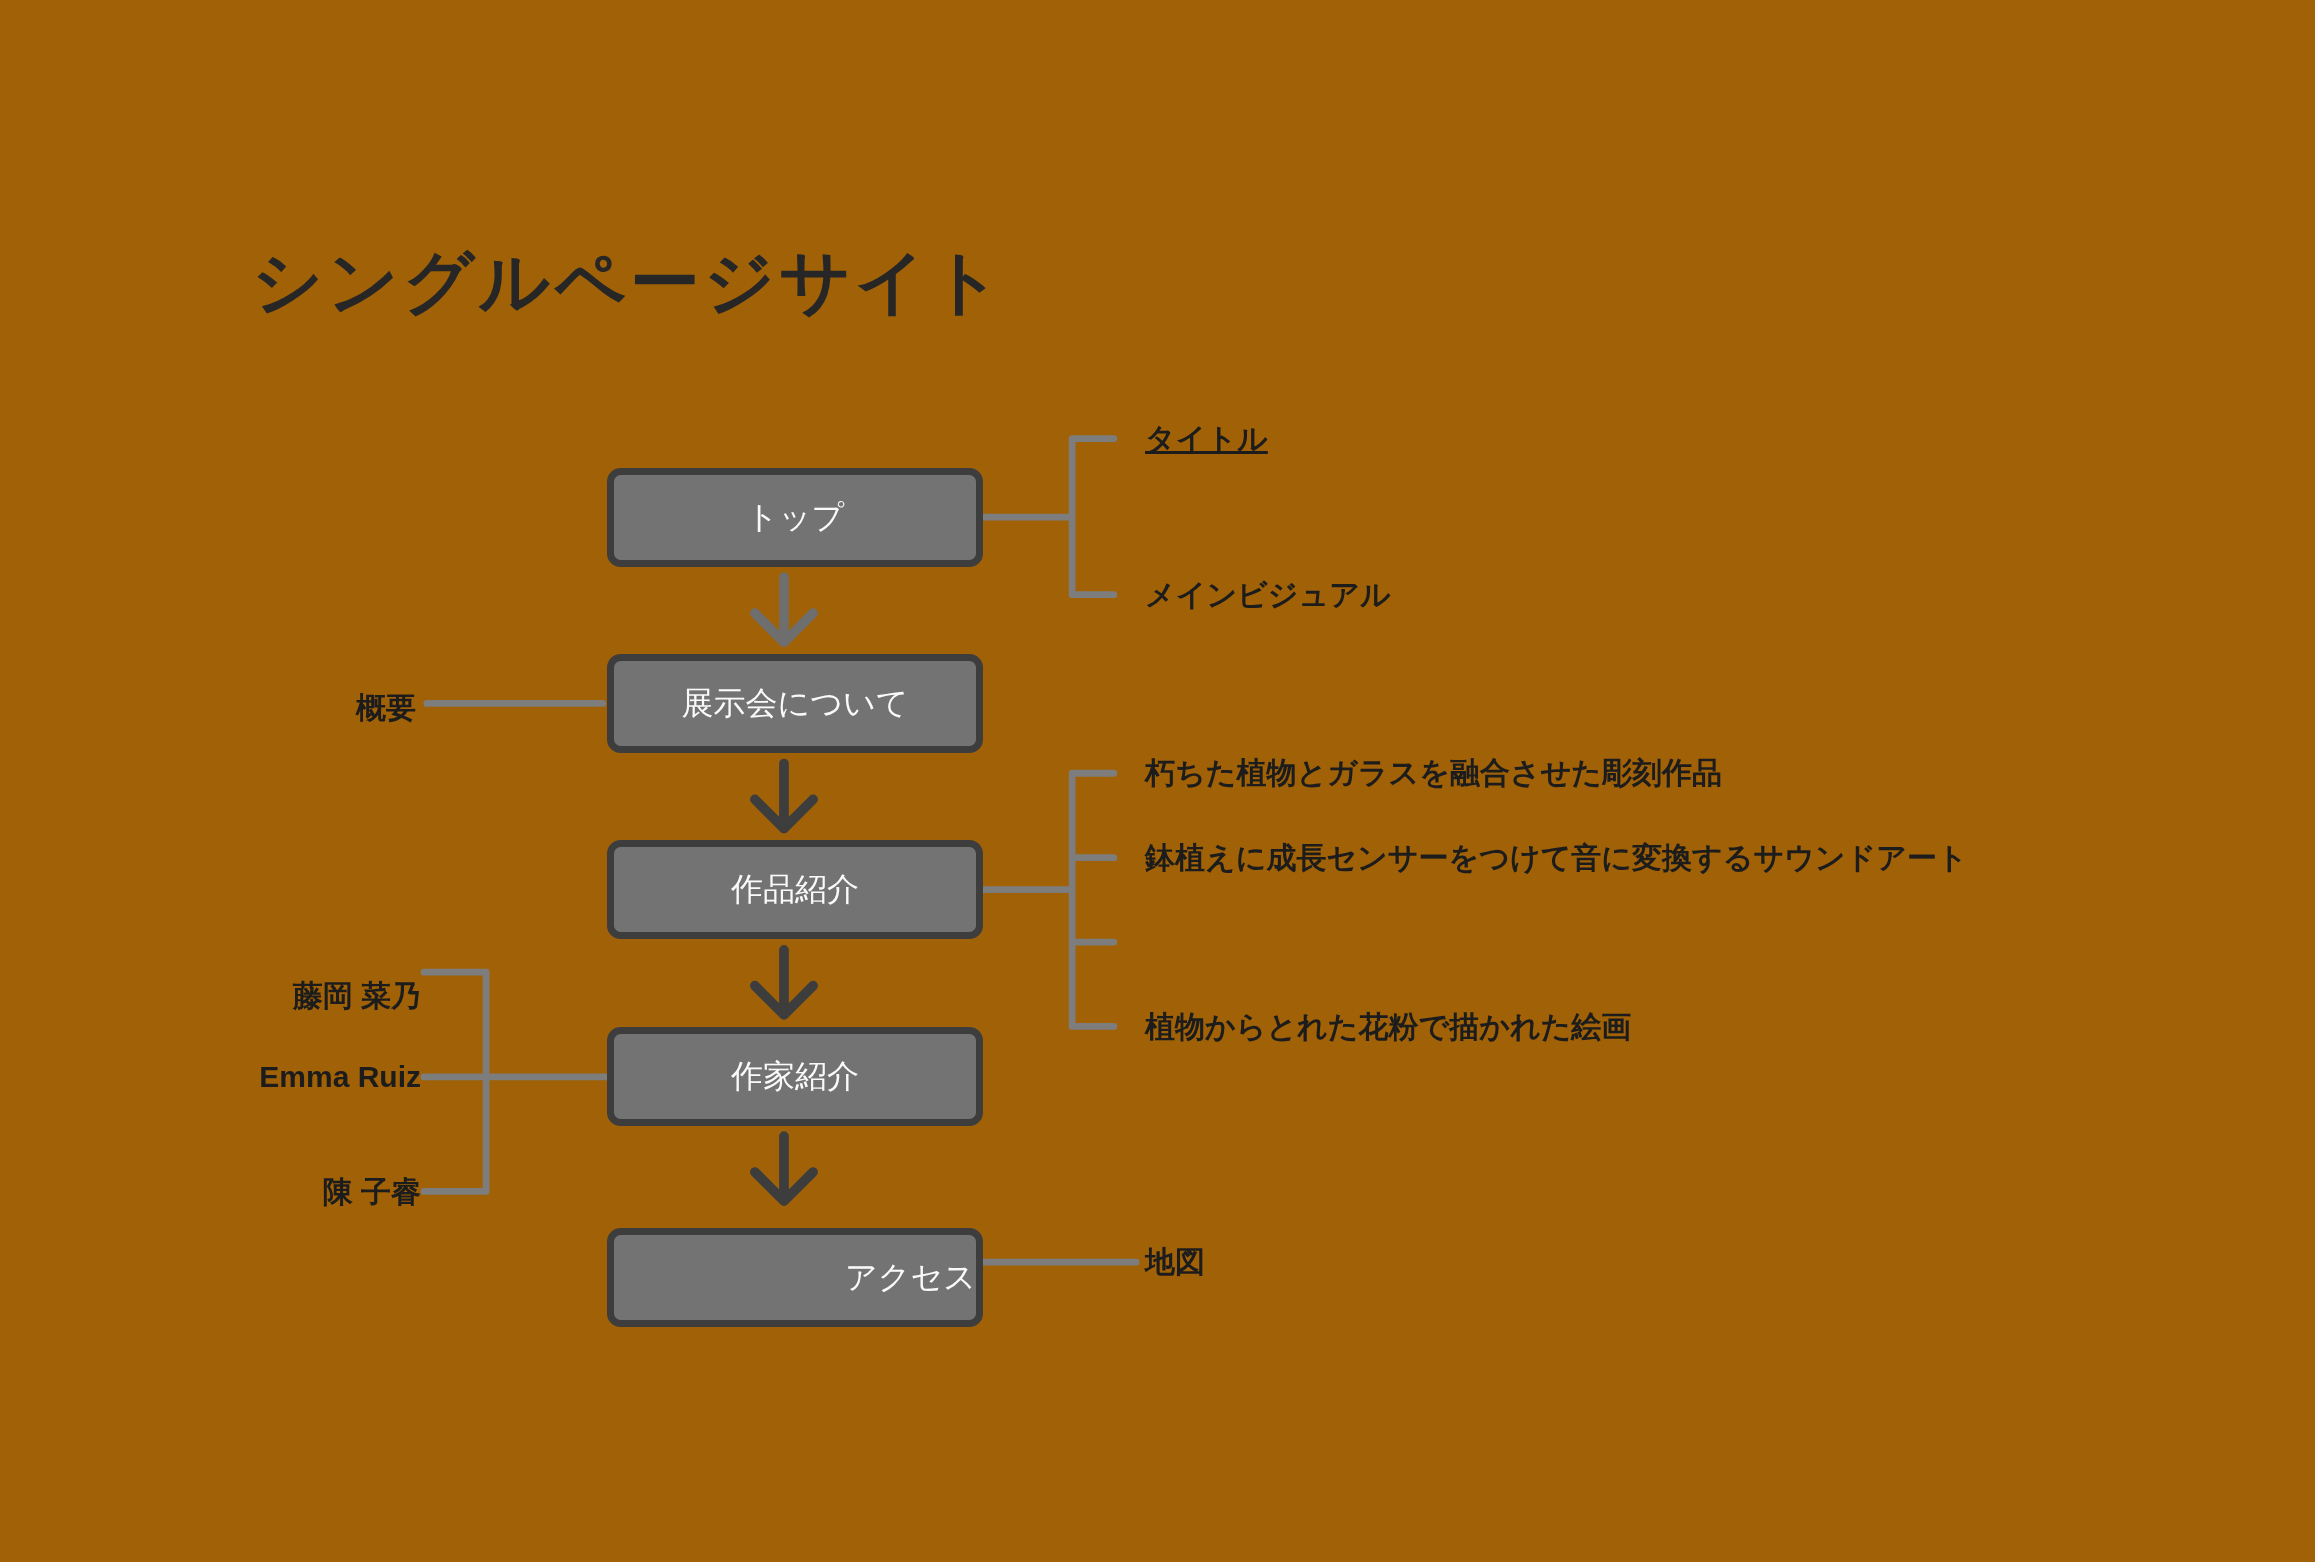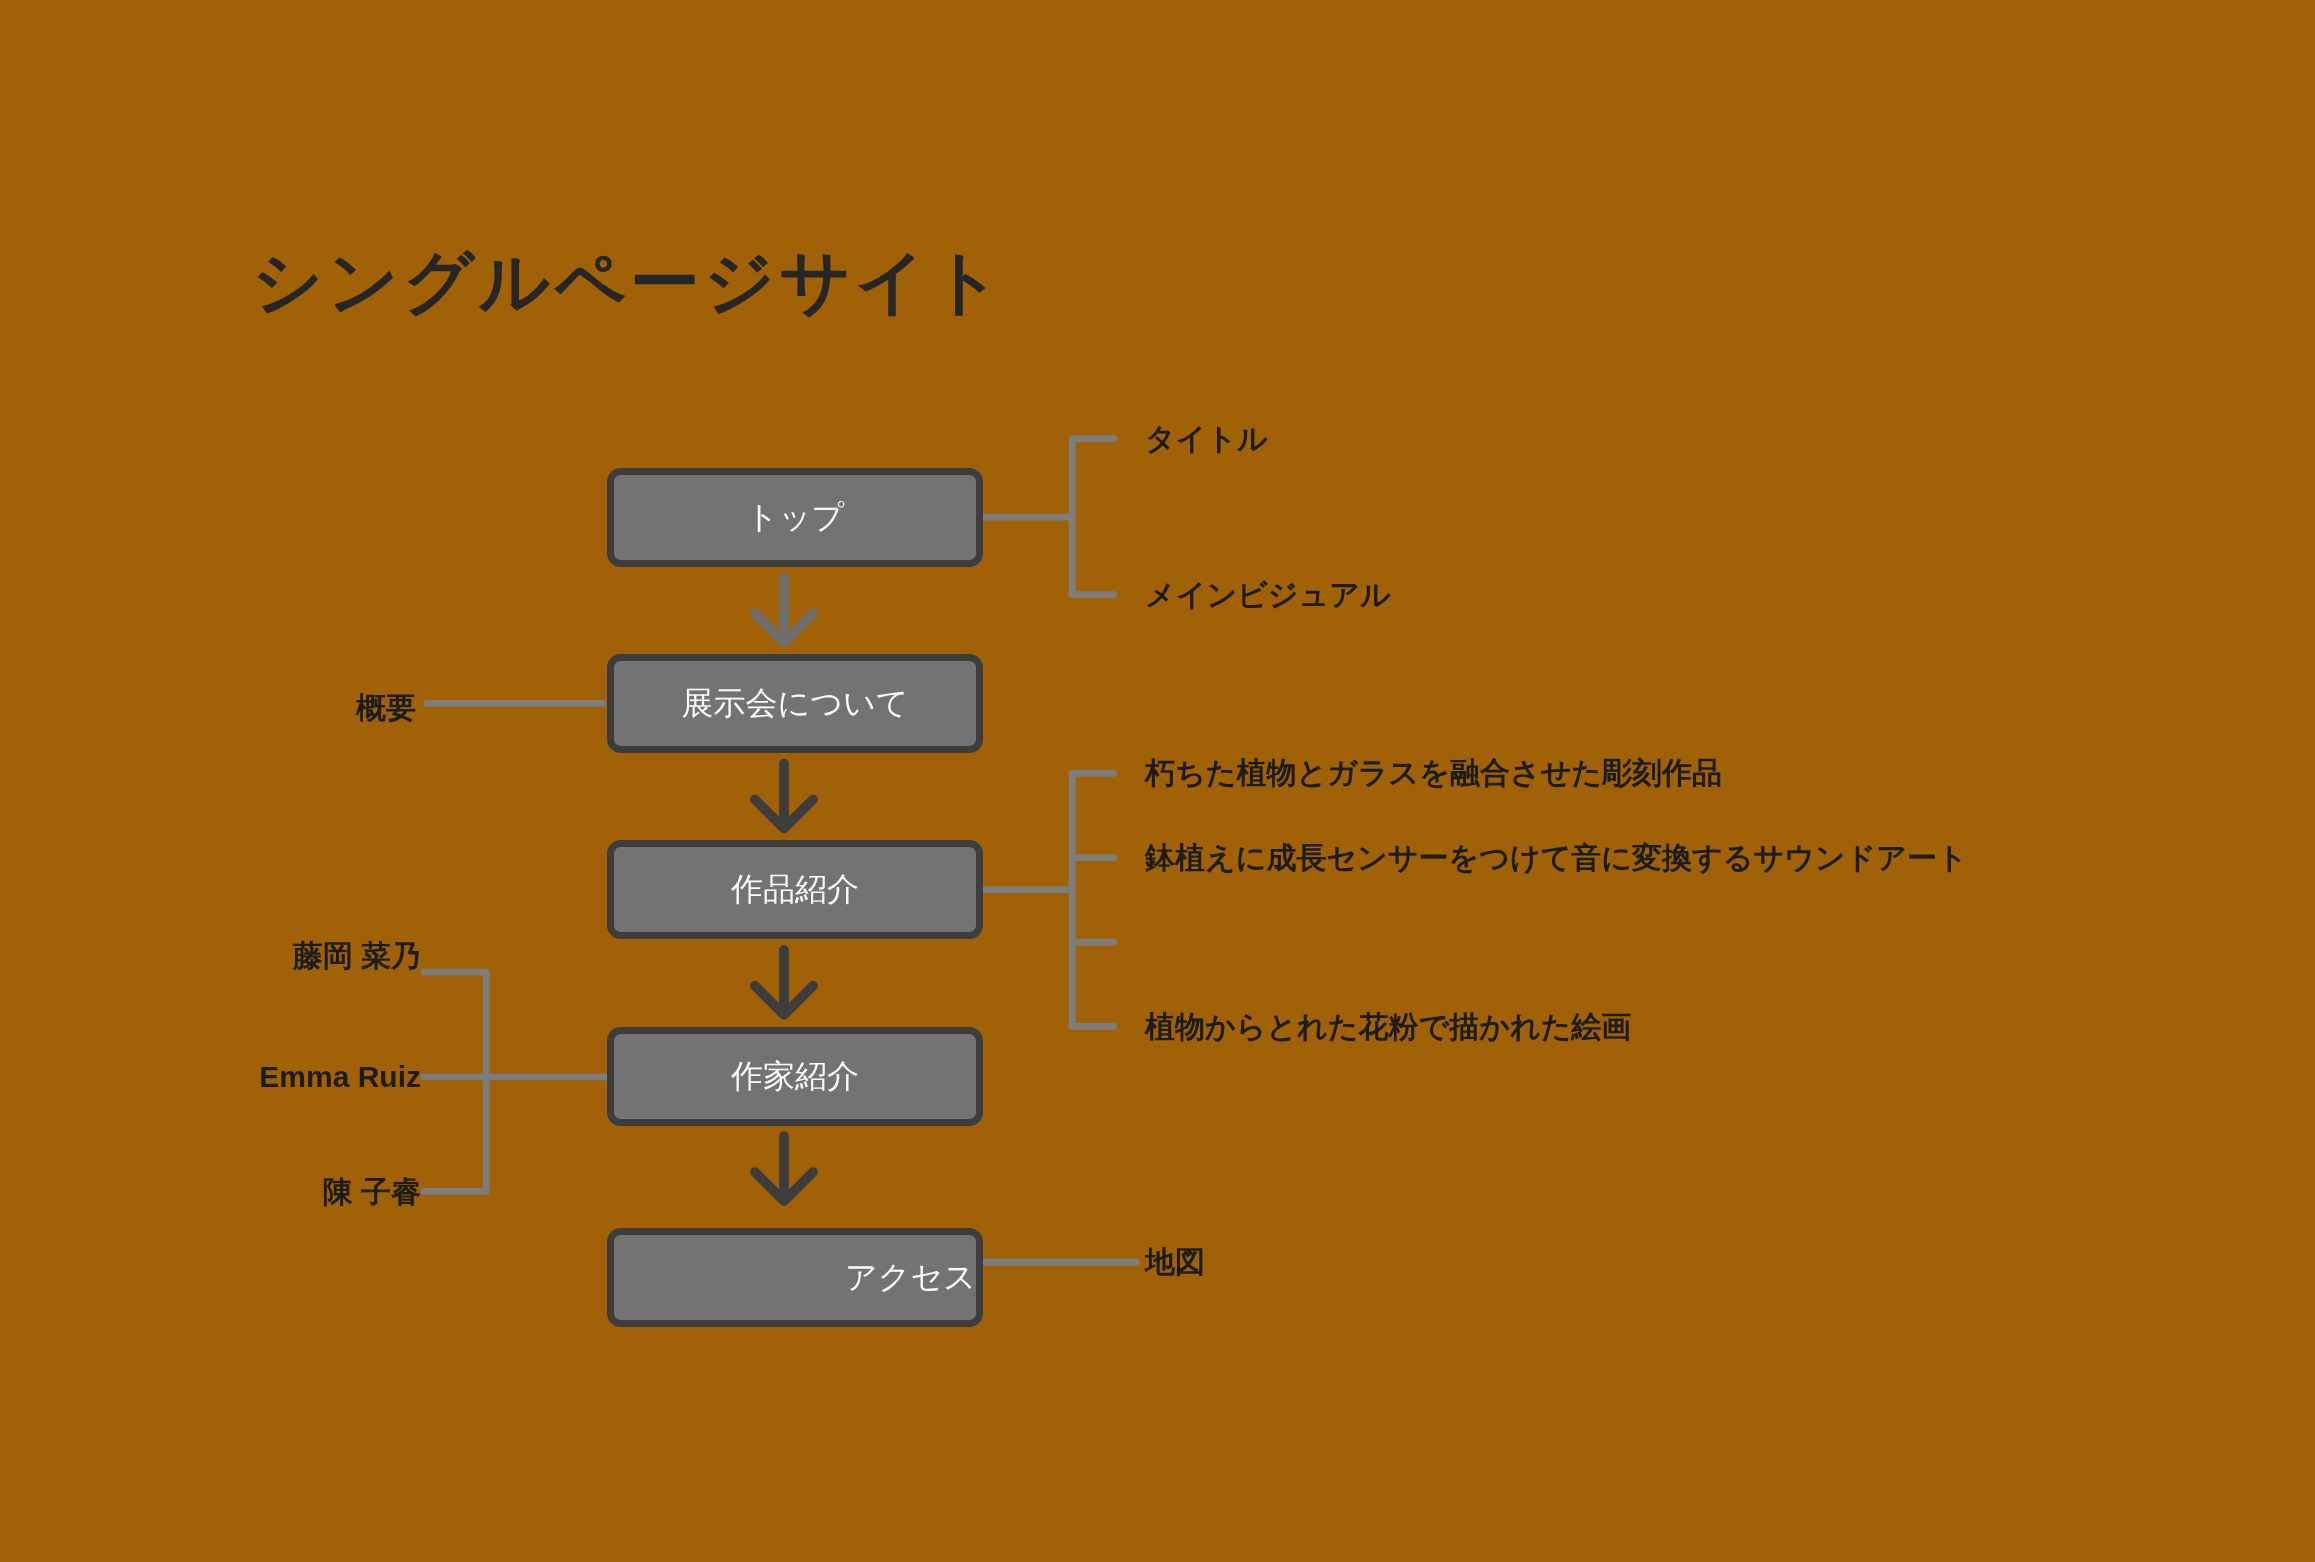--- a/index.html
+++ b/index.html
@@ -53,28 +53,28 @@
     transform: translateY(-50%);
     font-size: 30px;
     font-weight: 700;
     color: var(--label-text, #1c1c1c);
     white-space: nowrap;
     line-height: 1.2;
   }
   .label-right { left: 1145px; }
   .label-left  { text-align: right; }
 
-  .lbl-title        { top: 439px; }
+  .lbl-title        { top: 439px; text-decoration: underline; }
   .lbl-mainvisual   { top: 595px; }
   .lbl-overview     { top: 696px; right: 1899px; margin-top: 12px; }
   .lbl-work-0       { top: 773px; }
   .lbl-work-1       { top: 858px; }
   .lbl-work-2       { top: 942px; }
   .lbl-work-3       { top: 1027px; }
-  .lbl-artist-0     { top: 956px; right: 1894px; }
+  .lbl-artist-0     { top: 996px; right: 1894px; }
   .lbl-artist-1     { top: 1077px; right: 1894px; }
   .lbl-artist-2     { top: 1192px; right: 1894px; }
   .lbl-map          { top: 1262px; }
 
   svg.wires {
     position: absolute;
     left: 0; top: 0;
     width: 2315px;
     height: 1562px;
     pointer-events: none;

